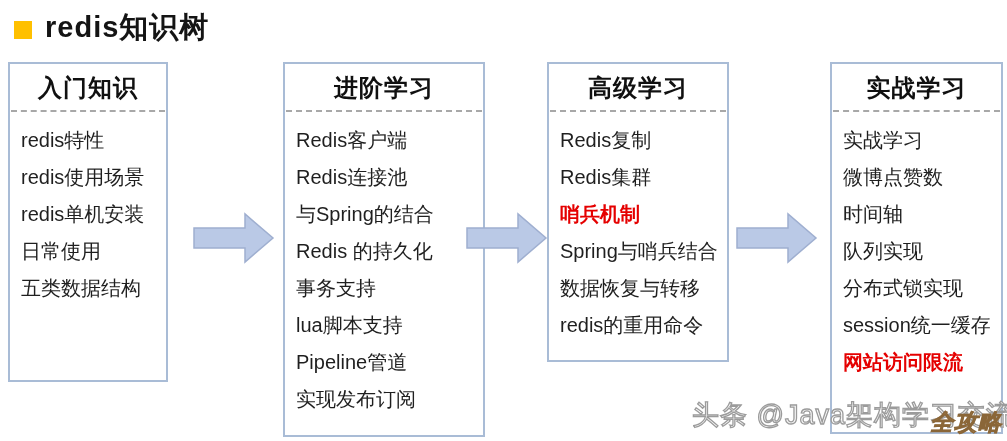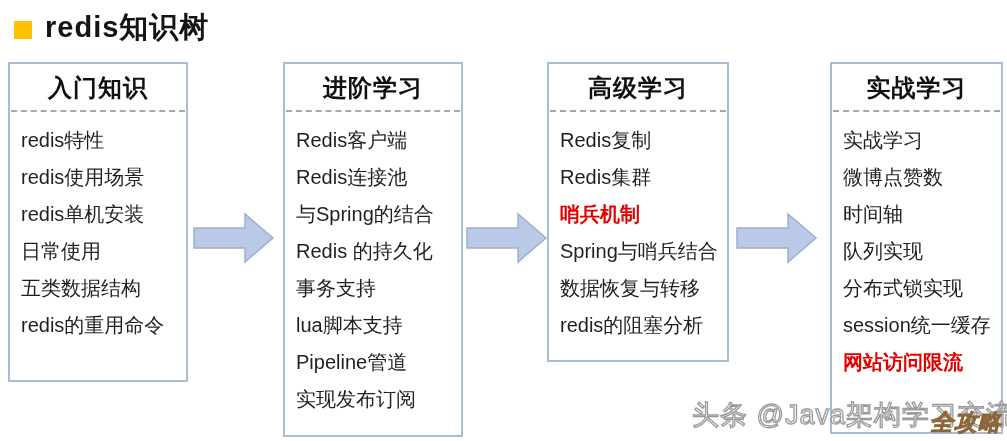--- a/index.html
+++ b/index.html
@@ -6,22 +6,22 @@
   .canvas{
     position:relative;width:1007px;height:441px;background:#ffffff;overflow:hidden;
     font-family:"Liberation Sans","DejaVu Sans",sans-serif;
   }
   
   .title{position:absolute;left:14px;top:8px;display:flex;align-items:center;}
   .bullet{width:18px;height:18px;background:var(--bullet);margin-right:13px;margin-top:4px;}
   .title-text{font-size:29px;font-weight:bold;color:#141414;letter-spacing:1px;}
   
   .kbox{position:absolute;border:2px solid var(--box-border);background:#fff;box-sizing:border-box;}
-  .col0{left:8px;  top:62px;width:180px;height:320px;}
-  .col1{left:283px;top:62px;width:180px;height:375px;}
+  .col0{left:8px;  top:62px;width:160px;height:320px;}
+  .col1{left:283px;top:62px;width:202px;height:375px;}
   .col2{left:547px;top:62px;width:182px;height:300px;}
   .col3{left:830px;top:62px;width:173px;height:372px;}
   .hdr{font-size:24px;font-weight:bold;color:#101010;text-align:center;padding:8px 0 6px 0;letter-spacing:1px;}
   .dash{border-top:2px dashed var(--dash);margin:0 1px;}
   .items{padding:10px 0 0 11px;}
   .item{font-size:20px;line-height:37px;color:var(--item);white-space:nowrap;}
   .item.hl{color:var(--highlight);font-weight:bold;}
   
   .arrow{position:absolute;width:82px;height:52px;}
   .arrow0{left:193px;top:212px;}
@@ -50,21 +50,20 @@
   <div id="columns-root">
       <div class="kbox col0">
         <div class="hdr">入门知识</div>
         <div class="dash"></div>
         <div class="items">
           <div class="item">redis特性</div>
           <div class="item">redis使用场景</div>
           <div class="item">redis单机安装</div>
           <div class="item">日常使用</div>
           <div class="item">五类数据结构</div>
-          <div class="item">redis的重用命令</div>
         </div>
       </div>
       <div class="kbox col1">
         <div class="hdr">进阶学习</div>
         <div class="dash"></div>
         <div class="items">
           <div class="item">Redis客户端</div>
           <div class="item">Redis连接池</div>
           <div class="item">与Spring的结合</div>
           <div class="item">Redis 的持久化</div>
@@ -76,21 +75,21 @@
       </div>
       <div class="kbox col2">
         <div class="hdr">高级学习</div>
         <div class="dash"></div>
         <div class="items">
           <div class="item">Redis复制</div>
           <div class="item">Redis集群</div>
           <div class="item hl">哨兵机制</div>
           <div class="item">Spring与哨兵结合</div>
           <div class="item">数据恢复与转移</div>
-          <div class="item">redis的阻塞分析</div>
+          <div class="item">redis的重用命令</div>
         </div>
       </div>
       <div class="kbox col3">
         <div class="hdr">实战学习</div>
         <div class="dash"></div>
         <div class="items">
           <div class="item">实战学习</div>
           <div class="item">微博点赞数</div>
           <div class="item">时间轴</div>
           <div class="item">队列实现</div>

